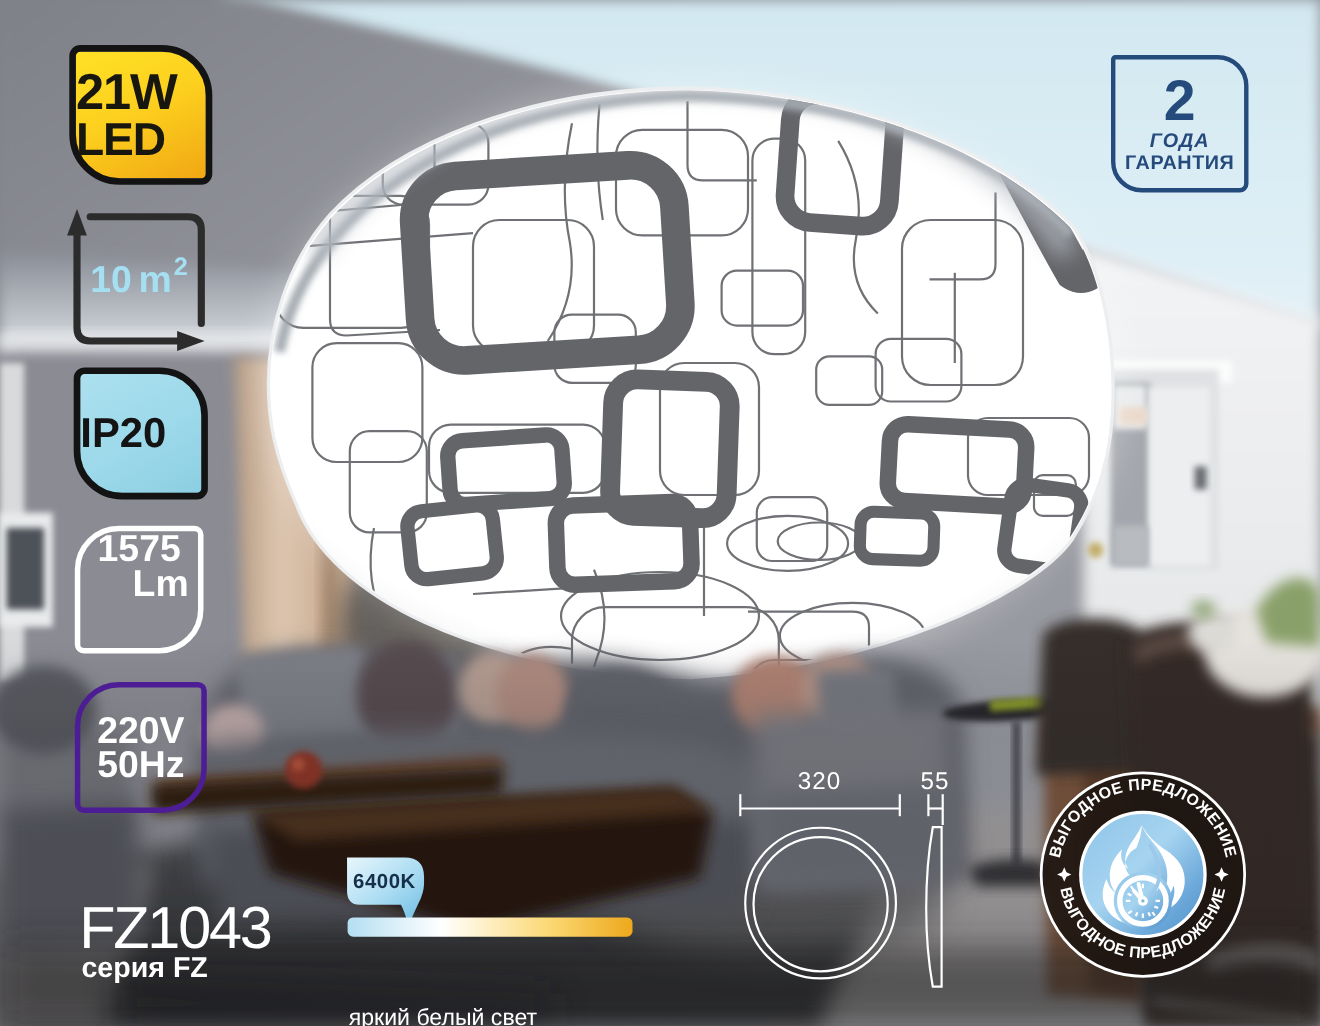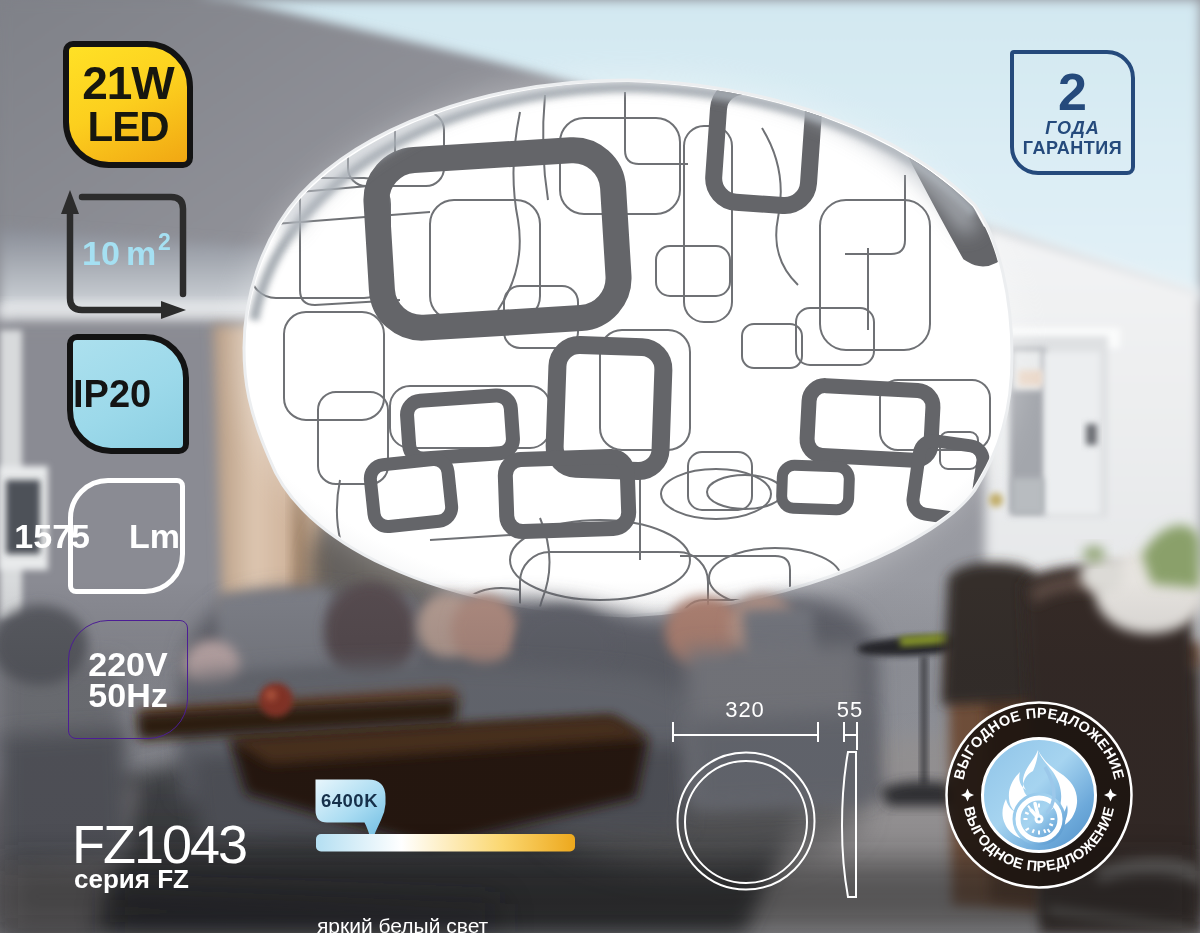--- a/index.html
+++ b/index.html
@@ -262,21 +262,21 @@
       <stop offset="0.25" stop-color="#17181d" stop-opacity="0.12"></stop>
       <stop offset="1" stop-color="#17181d" stop-opacity="0.14"></stop>
 </linearGradient>
 <rect x="0" y="580" width="1200" height="353" fill="url(#toneg)"></rect>
 
 <rect x="0" y="860" width="1200" height="73" fill="#202124" opacity="0.52" filter="url(#b16)"></rect>
 
 <path d="M110,888 L500,903 L500,933 L110,933 Z" fill="#1e1f22" opacity="0.5" filter="url(#b16)"></path>
 </svg>
 
-<div class="abs" style="left:63px;top:41px;width:130px;height:127px;background:linear-gradient(155deg,#ffe126 0%,#fccf1e 48%,#f1a713 100%);border:6.5px solid #131313;box-sizing:border-box;border-radius:10px 46px 10px 46px;display:flex;flex-direction:column;align-items:center;justify-content:center;">
+<div class="abs" style="left:63px;top:41px;width:130px;height:127px;background:linear-gradient(155deg,#ffe126 0%,#fccf1e 48%,#f1a713 100%);border:6.5px solid #131313;box-sizing:border-box;border-radius:10px 46px 10px 46px;display:flex;flex-direction:column;align-items:flex-start;justify-content:center;">
 <div style="font-weight:bold;font-size:46px;line-height:44px;color:#17170f;letter-spacing:-1px;">21W</div>
 <div style="font-weight:bold;font-size:42px;line-height:44px;color:#17170f;letter-spacing:-1px;">LED</div>
 </div>
 
 <svg class="abs" style="left:56px;top:188px" width="140" height="135" viewBox="0 0 140 135">
 <g fill="none" stroke="#2c2c2c" stroke-width="6.5" stroke-linecap="round">
 <path d="M26,9 L115,9 Q127,9 127,21 L127,106"></path>
 <path d="M14,25 L14,110 Q14,122 26,122 L106,122"></path>
 </g>
 <g fill="#2c2c2c">
@@ -285,26 +285,26 @@
 </g>
 <text x="26" y="77" font-size="34" font-weight="bold" fill="#a5e0f2">10</text>
     <text x="70" y="77" font-size="34" font-weight="bold" fill="#a5e0f2">m</text>
     <text x="102" y="62" font-size="23" font-weight="bold" fill="#a5e0f2">2</text>
 </svg>
 
 <div class="abs" style="left:67px;top:334px;width:122px;height:120px;background:linear-gradient(150deg,#ace0ee 0%,#9cd9ea 55%,#8ccfe2 100%);border:6.5px solid #131313;box-sizing:border-box;border-radius:10px 44px 10px 44px;display:flex;align-items:center;justify-content:flex-start;">
 <div style="font-weight:bold;font-size:38px;color:#141414;">IP20</div>
 </div>
 
-<div class="abs" style="left:68px;top:478px;width:117px;height:116px;border:5px solid #ffffff;box-sizing:border-box;border-radius:40px 8px 40px 8px;display:flex;flex-direction:row;align-items:center;justify-content:flex-end;">
+<div class="abs" style="left:68px;top:478px;width:117px;height:116px;border:5px solid #ffffff;box-sizing:border-box;border-radius:40px 8px 40px 8px;display:flex;flex-direction:column;align-items:center;justify-content:flex-start;">
 <div style="font-weight:bold;font-size:34px;line-height:32px;color:#fff;">1575</div>
 <div style="font-weight:bold;font-size:34px;line-height:32px;color:#fff;margin-left:39px;">Lm</div>
 </div>
 
-<div class="abs" style="left:68px;top:620px;width:120px;height:119px;border:1px solid #4c1d95;box-sizing:border-box;border-radius:40px 8px 40px 8px;display:flex;flex-direction:column;align-items:center;justify-content:center;">
+<div class="abs" style="left:68px;top:620px;width:120px;height:119px;border:5px solid #4c1d95;box-sizing:border-box;border-radius:40px 8px 40px 8px;display:flex;flex-direction:column;align-items:center;justify-content:center;">
 <div style="font-weight:bold;font-size:34px;line-height:31px;color:#fff;">220V</div>
 <div style="font-weight:bold;font-size:34px;line-height:31px;color:#fff;">50Hz</div>
 </div>
 
 <div class="abs" style="left:72px;top:813px;font-weight:normal;font-size:54px;letter-spacing:-2px;color:#fff;">FZ1043</div>
 
 <div class="abs" style="left:74px;top:864px;font-weight:bold;font-size:26px;color:#fff;">серия FZ</div>
 
 <svg class="abs" style="left:312px;top:776px" width="270" height="120" viewBox="0 0 270 120">
 <defs>

